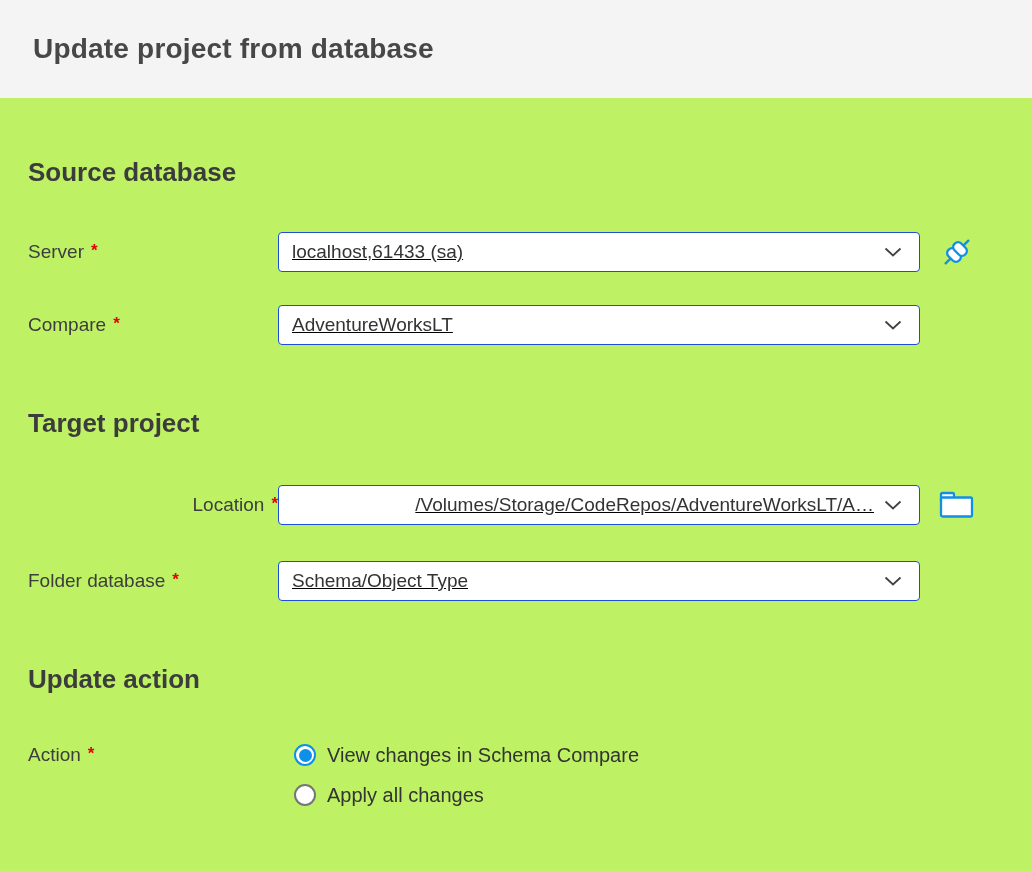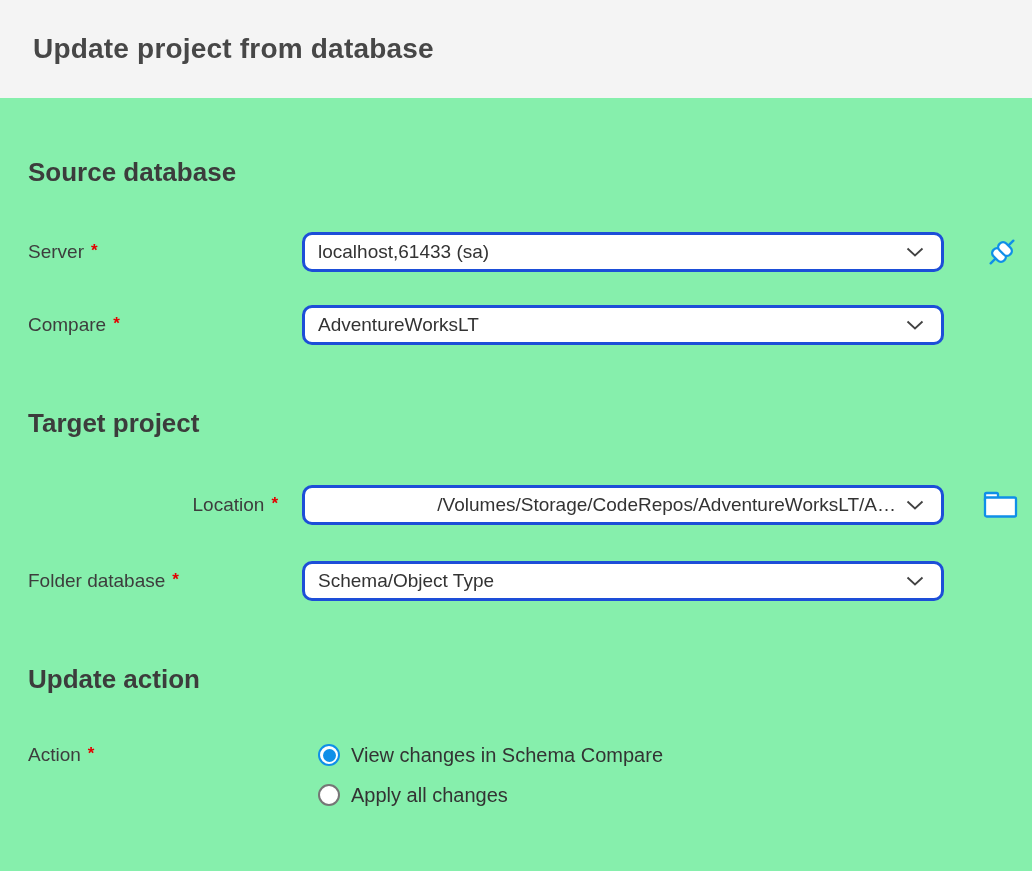--- a/index.html
+++ b/index.html
@@ -1,20 +1,20 @@
 <!DOCTYPE html>
 <html><head>
 <meta charset="utf-8">
 <style>
   * { margin: 0; padding: 0; box-sizing: border-box; }
   html, body { background: #ffffff; }
   .page {
     width: 1032px;
     height: 871px;
-    background: #86efac;
+    background: #bef264;
     font-family: "Liberation Sans", sans-serif;
     position: relative;
     overflow: hidden;
   }
   .dialog-header {
     height: 98px;
     background: #f4f4f4;
     display: flex;
     align-items: center;
     padding: 0 33px;
@@ -29,21 +29,21 @@
   .section-title {
     font-size: 26px;
     line-height: 28px;
     font-weight: 700;
     color: #3c3c3c;
   }
   #sec-source  { margin-top: 60px; }
   #sec-target  { margin-top: 64px; }
   #sec-update  { margin-top: 64px; }
 
-  .row { display: flex; align-items: center; gap: 24px; }
+  .row { display: flex; align-items: center; }
   .row-server   { margin-top: 46px; }
   .row-database { margin-top: 33px; }
   .row-location { margin-top: 48px; text-align: right; }
   .row-folder   { margin-top: 36px; }
   .row-action   { margin-top: 50px; align-items: flex-start; }
 
   .label-cell {
     width: 250px;
     flex: 0 0 250px;
     font-size: 19px;
@@ -55,27 +55,28 @@
     margin-left: 7px;
     font-weight: 700;
     font-size: 17px;
     position: relative;
     top: -2px;
   }
   .combo {
     width: 642px;
     flex: 0 0 642px;
     height: 40px;
-    border: 3px solid #1d4ed8;
-    border-radius: 10px;
+    border: 1px solid #1d4ed8;
+    border-radius: 4px;
     background: #ffffff;
     display: flex;
     align-items: center;
     padding: 0 17px 0 13px;
     cursor: pointer;
+    text-decoration: underline;
   }
   .combo-value {
     flex: 1;
     font-size: 19px;
     color: #333333;
     white-space: nowrap;
     overflow: hidden;
   }
   .chevron { display: flex; align-items: center; margin-left: 10px; }
   .chevron svg { display: block; }

